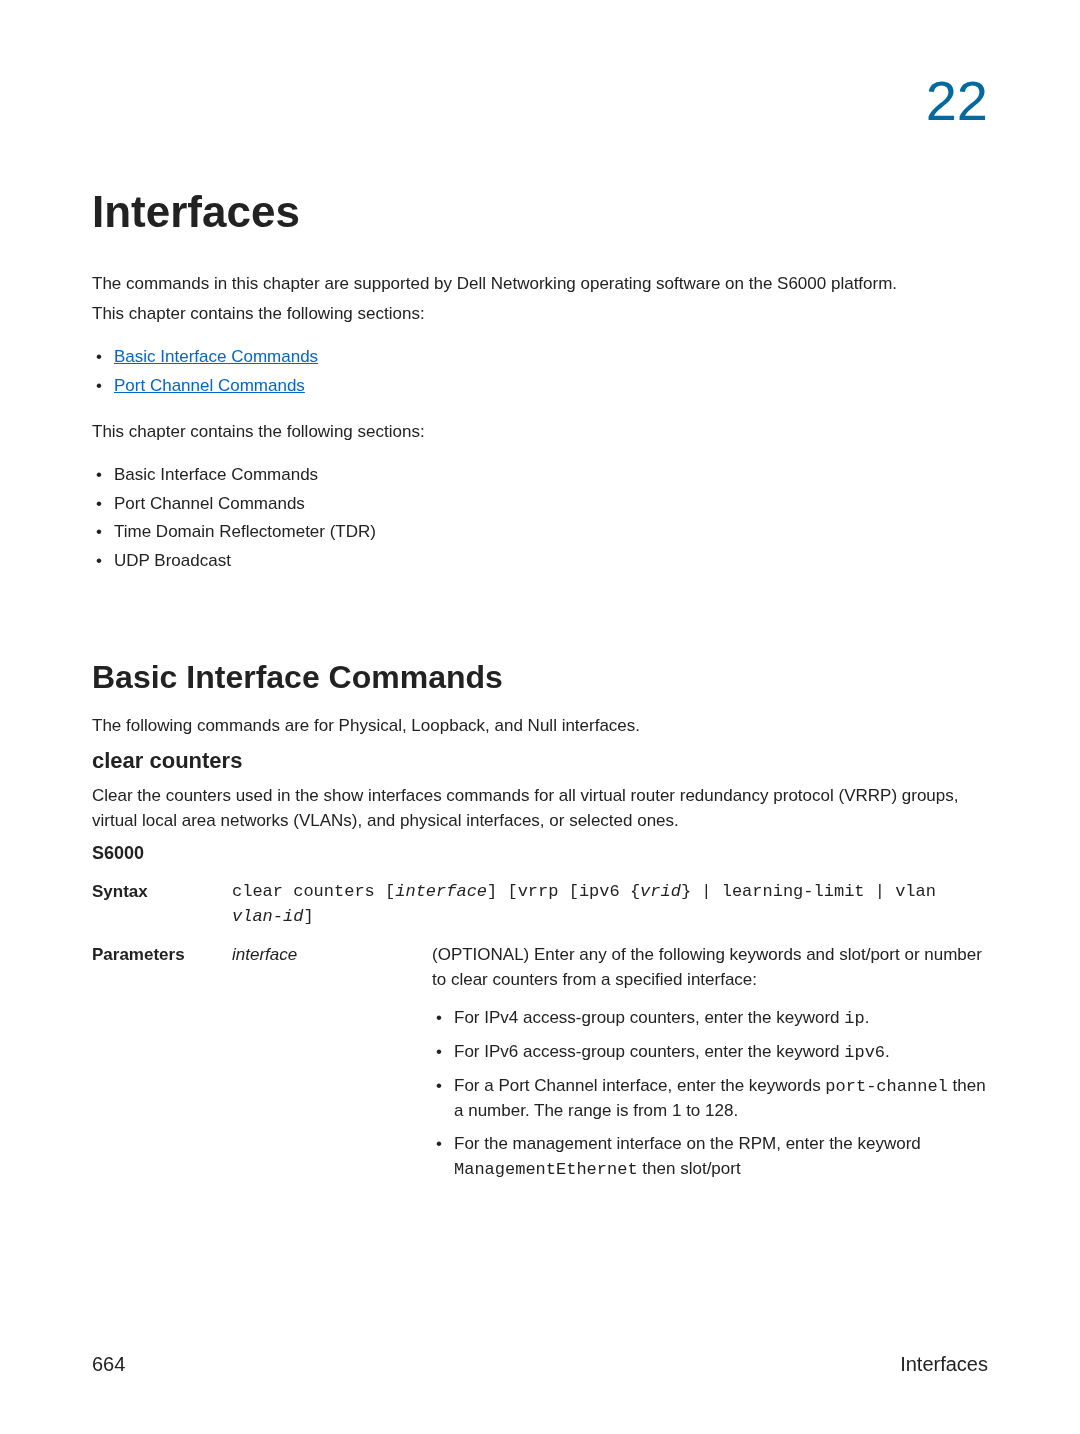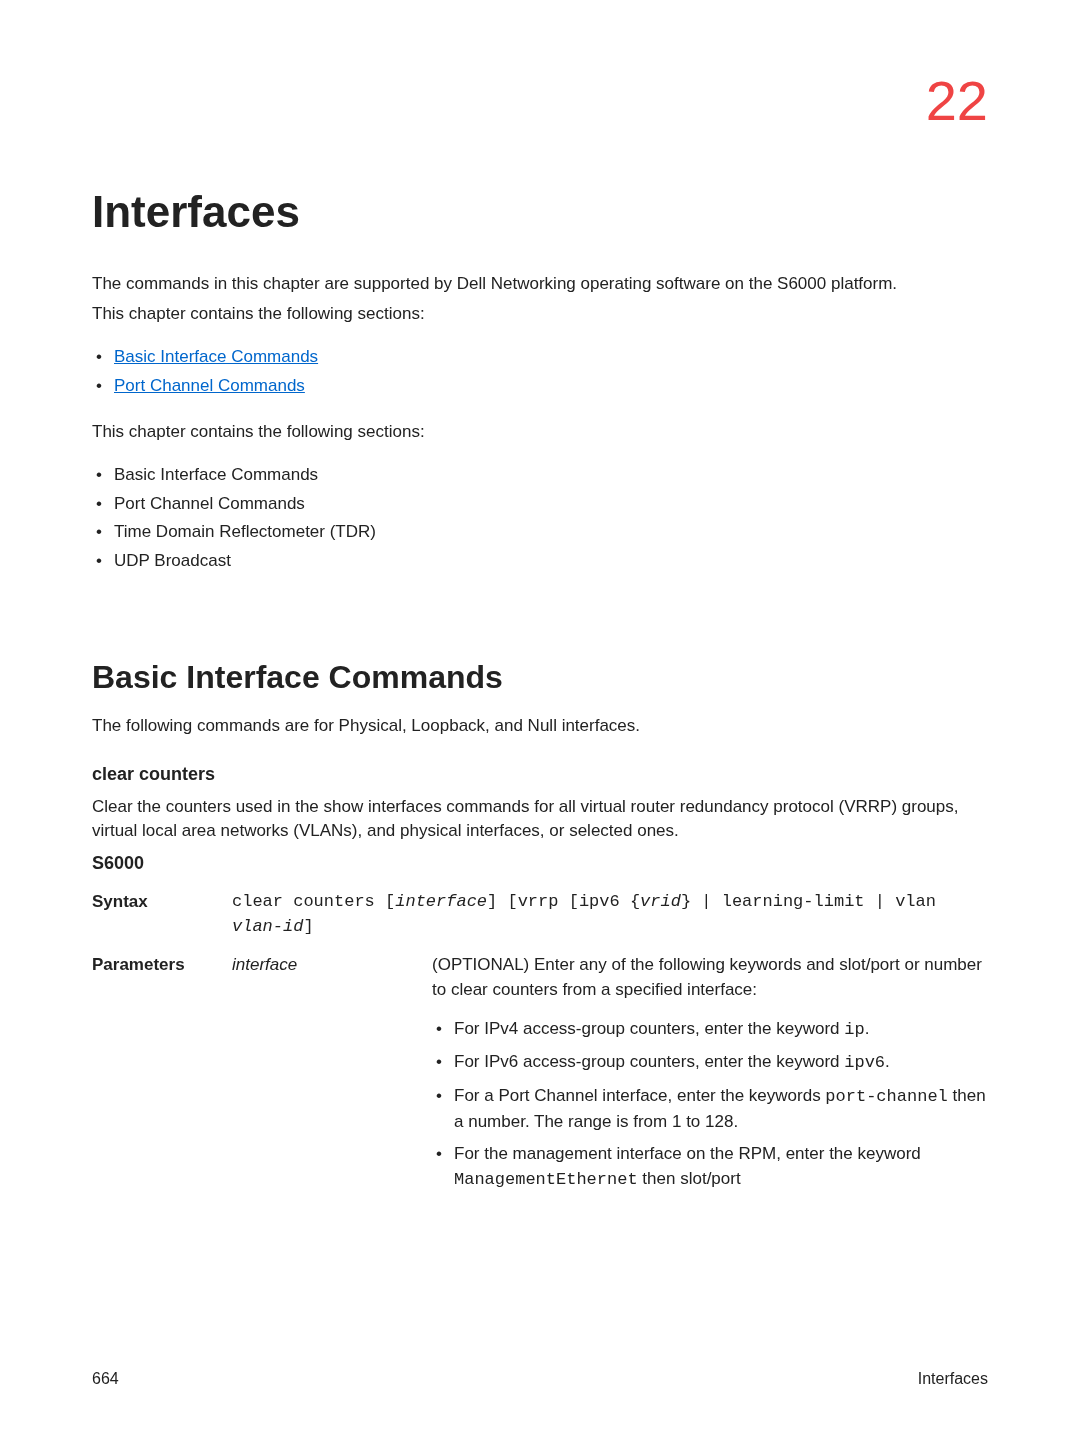--- a/index.html
+++ b/index.html
@@ -12,21 +12,21 @@
     position: relative;
     font-size: 17px;
     line-height: 1.45;
   }
   .chapnum {
     position: absolute;
     top: 60px;
     right: 92px;
     font-size: 56px;
     font-weight: 300;
-    color: #ef4444;
+    color: #0369a1;
   }
   h1.title {
     font-size: 44px;
     font-weight: 700;
     margin-top: 90px;
     margin-bottom: 28px;
   }
   p.body { margin-bottom: 6px; }
   p.gap-below { margin-bottom: 18px; }
   ul.bullets { list-style: none; padding-left: 0; margin-bottom: 22px; }
@@ -39,23 +39,23 @@
     color: #222;
   }
   a.link { color: #0066cc; text-decoration: underline; }
   h2.section {
     font-size: 32px;
     font-weight: 700;
     margin-top: 80px;
     margin-bottom: 14px;
   }
   h3.cmd {
-    font-size: 18px;
+    font-size: 22px;
     font-weight: 700;
-    margin-top: 22px;
+    margin-top: 6px;
     margin-bottom: 8px;
   }
   h4.platform {
     font-size: 18px;
     font-weight: 700;
     margin-top: 0;
     margin-bottom: 14px;
   }
   .row { display: flex; margin-bottom: 14px; }
   .label-col { width: 140px; flex: none; font-weight: 700; }
@@ -70,26 +70,26 @@
   ul.inner { list-style: none; padding-left: 0; }
   ul.inner li { position: relative; padding-left: 22px; margin-bottom: 8px; }
   ul.inner li::before {
     content: "•";
     position: absolute;
     left: 4px;
     top: 0;
   }
   .footer {
     position: absolute;
-    bottom: 44px;
+    bottom: 55px;
     left: 92px;
     right: 92px;
     display: flex;
     justify-content: space-between;
-    font-size: 16px;
+    font-size: 20px;
   }
 </style>
 </head>
 <body>
 
 <div class="chapnum">22</div>
 
 <h1 class="title">Interfaces</h1>
 
 <p class="body">The commands in this chapter are supported by Dell Networking operating software on the S6000 platform.</p>

